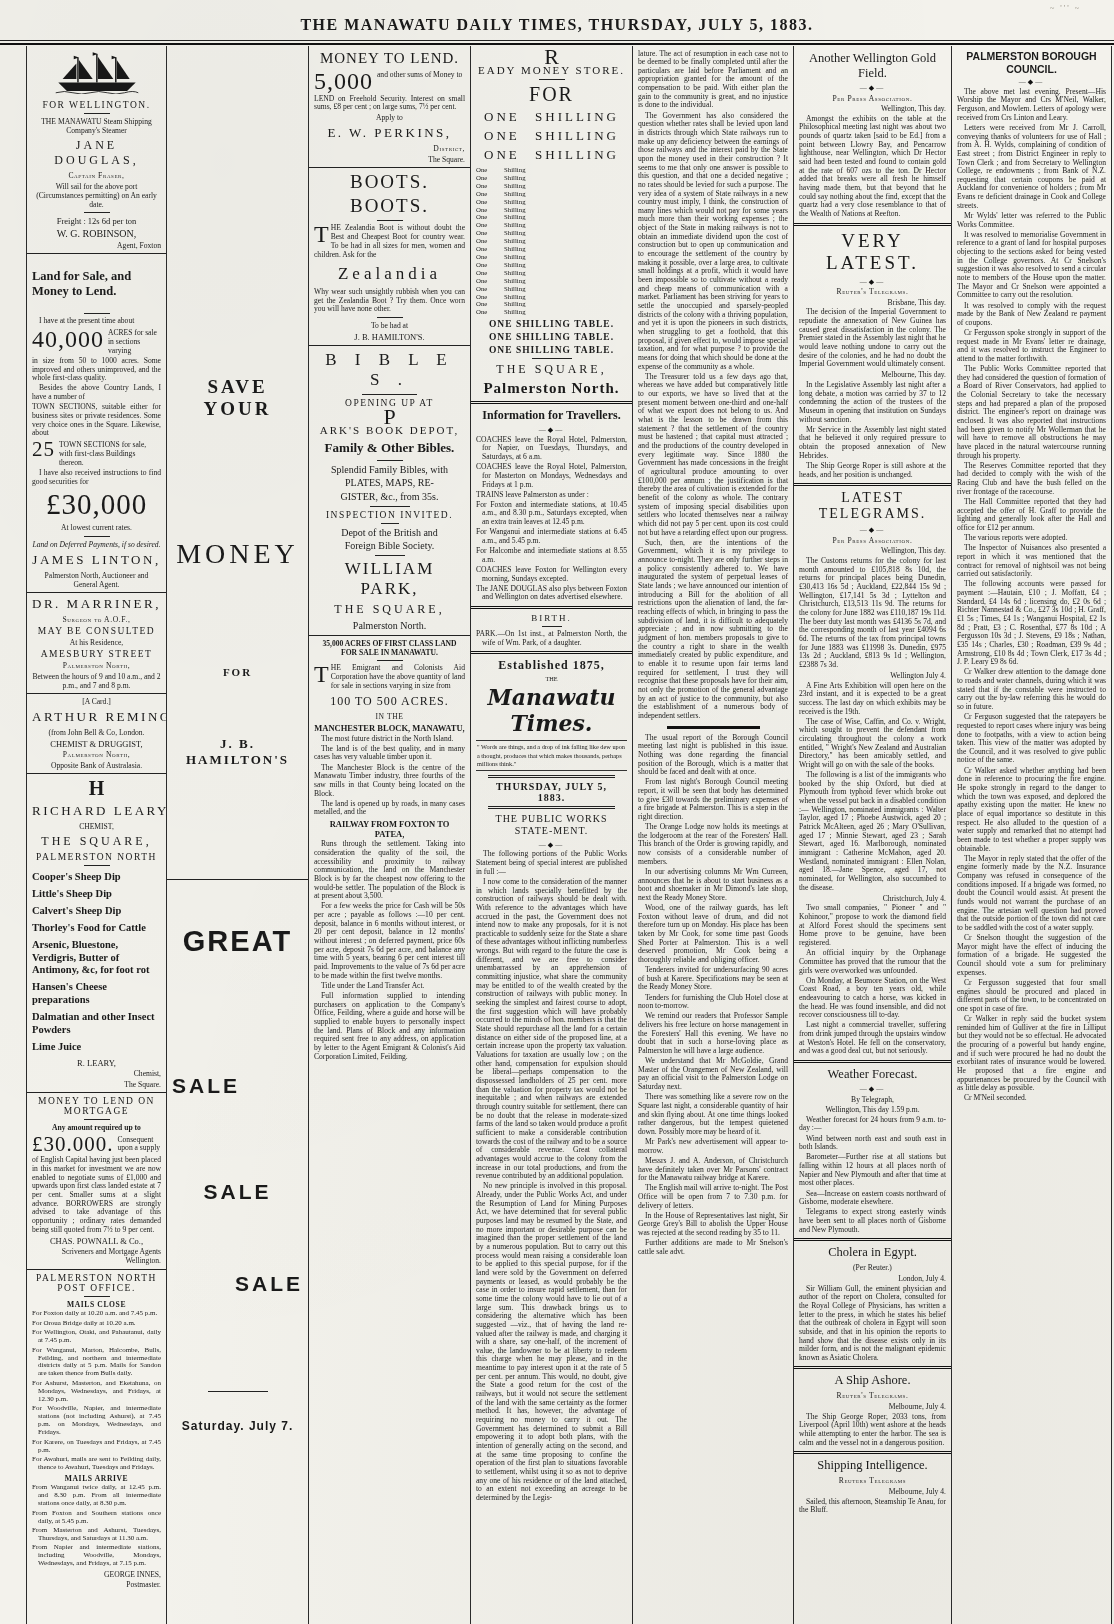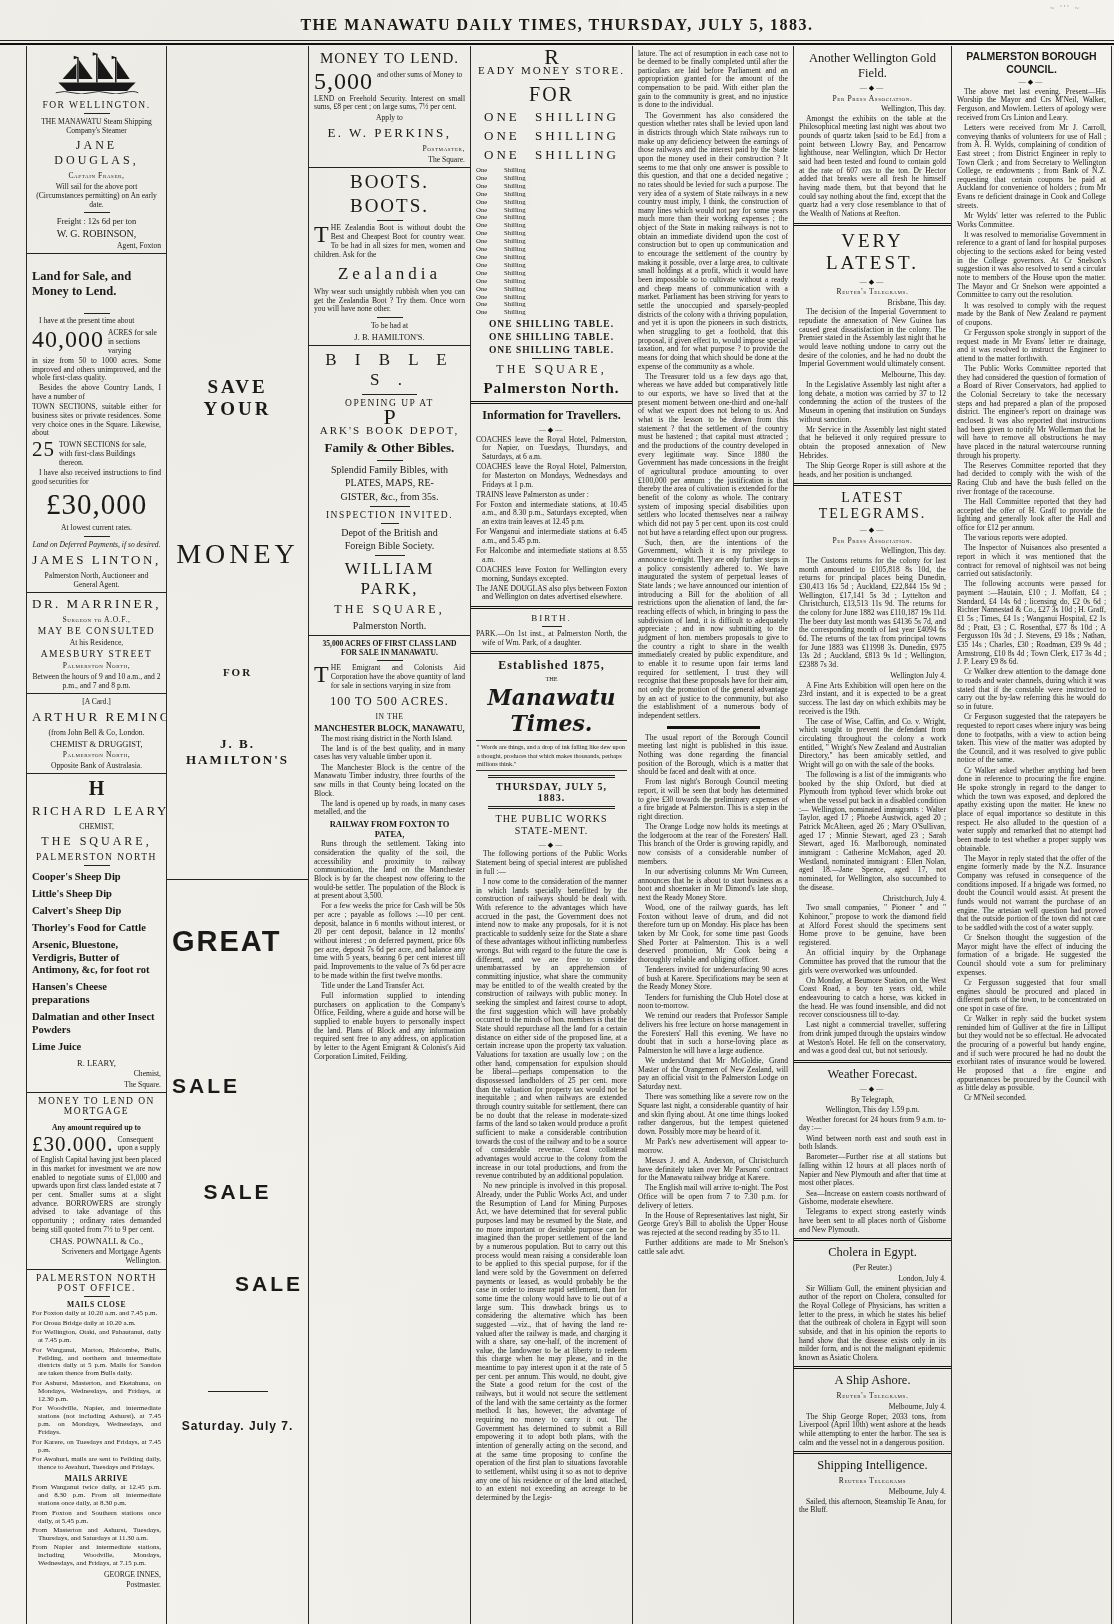--- a/index.html
+++ b/index.html
@@ -38,21 +38,21 @@
   .zeal{font-size:17px;font-weight:normal;letter-spacing:4px;text-align:center;margin:4px 0;}
   .h16c{font-size:17px;letter-spacing:2px;text-align:center;margin:3px 0;}
   .h13b{font-size:13px;font-weight:bold;text-align:center;margin:4px 0;}
   .h12b{font-size:12px;text-align:center;letter-spacing:1px;margin:3px 0;}
   .hmd{font-size:12.5px;font-weight:bold;text-align:left;line-height:1.15;margin:15px 0;}
   .big30{font-size:29px;text-align:center;letter-spacing:1px;margin:2px 0;}
   .save{font-size:19px;font-weight:bold;letter-spacing:3px;word-spacing:22px;text-align:center;}
   .money{font-size:28px;letter-spacing:4px;text-align:center;}
   .for2{font-size:11px;font-weight:bold;letter-spacing:2px;text-align:center;}
   .jbh{font-size:13px;font-weight:bold;letter-spacing:2px;text-align:center;}
-  .great{font-family:"Liberation Sans",sans-serif;font-size:29px;font-weight:bold;letter-spacing:2px;text-align:left;}
+  .great{font-family:"Liberation Sans",sans-serif;font-size:29px;font-weight:bold;letter-spacing:2px;text-align:center;}
   .sale{font-family:"Liberation Sans",sans-serif;font-size:21px;font-weight:bold;letter-spacing:3px;}
   .sale.l{text-align:left;}.sale.c{text-align:center;}.sale.r{text-align:right;}
   .sat{font-family:"Liberation Sans",sans-serif;font-size:12px;font-weight:bold;text-align:center;letter-spacing:1px;}
   .for3{font-size:20px;letter-spacing:2px;text-align:center;margin:2px 0;}
   .onesh{font-size:13px;letter-spacing:3px;word-spacing:9px;text-align:center;margin:3px 0;}
   .ostable{font-size:9.5px;font-weight:bold;letter-spacing:1px;text-align:center;margin:3px 0;}
   .pnb{font-size:15px;font-weight:bold;letter-spacing:1px;text-align:center;margin:2px 0;}
   .infotrav{font-size:12px;font-weight:bold;text-align:center;margin:3px 0;}
   .est{font-size:12px;font-weight:bold;text-align:center;letter-spacing:1px;margin:3px 0 1px 0;}
   .bl{font-family:"DejaVu Serif",serif;font-weight:bold;font-style:italic;font-size:22px;text-align:center;margin:2px 0;}
@@ -238,21 +238,21 @@
       </div>
     <div class="col c3">
         <div class="h16">MONEY TO LEND.</div>
         <div class="bignum">
           <div class="num">5,000</div>
           <div class="side">and other sums of Money to</div>
         </div>
         <div class="para noind">LEND on Freehold Security. Interest on small sums, £8 per cent ; on large sums, 7½ per cent.</div>
         <div class="center">Apply to</div>
         <div class="h15sp">E. W. PERKINS,</div>
-        <div class="right sc">Postmaster,</div>
+        <div class="right sc">District,</div>
         <div class="right">The Square.</div>
         <div class="divider"></div>
         <div class="h20">BOOTS.</div>
         <div class="h20">BOOTS.</div>
         <div class="rule-sm"></div>
         <div class="dp"><div class="dropcap">T</div><div style="display: inline;">HE Zealandia Boot is without doubt the Best and Cheapest Boot for country wear. To be had in all sizes for men, women and children.  Ask for the</div></div>
         <div class="zeal">Zealandia</div>
         <div class="para noind">Why wear such unsightly rubbish when you can get the Zealandia Boot ?  Try them. Once worn you will have none other.</div>
         <div class="rule-sm"></div>
         <div class="center">To be had at</div>
@@ -276,21 +276,21 @@
         <div class="h16c">WILLIAM PARK,</div>
         <div class="h13sp">THE SQUARE,</div>
         <div class="center c9">Palmerston North.</div>
         <div class="divider"></div>
         <div class="center bold">35,000 ACRES OF FIRST CLASS LAND FOR SALE IN MANAWATU.</div>
         <div class="rule-sm"></div>
         <div class="dp"><div class="dropcap">T</div><div style="display: inline;">HE Emigrant and Colonists Aid Corporation have the above quantity of land for sale in sections varying in size from</div></div>
         <div class="h12b">100 TO 500 ACRES.</div>
         <div class="center sc">IN THE</div>
         <div class="center c8 bold">MANCHESTER BLOCK, MANAWATU,</div>
-        <div class="para">The most rising district in the North Island.</div>
+        <div class="para">The most future district in the North Island.</div>
         <div class="para">The land is of the best quality, and in many cases has very valuable timber upon it.</div>
         <div class="para">The Manchester Block is the centre of the Manawatu Timber industry, three fourths of the saw mills in that County being located on the Block.</div>
         <div class="para">The land is opened up by roads, in many cases metalled, and the</div>
         <div class="center c8 bold">RAILWAY FROM FOXTON TO PATEA,</div>
         <div class="para">Runs through the settlement. Taking into consideration the quality of the soil, the accessibility and proximity to railway communication, the land on the Manchester Block is by far the cheapest now offering to the would-be settler.  The population of the Block is at present about 3,500.</div>
         <div class="para">For a few weeks the price for Cash will be 50s per acre ; payable as follows :—10 per cent. deposit, balance in 6 months without interest, or 20 per cent deposit, balance in 12 months' without interest ; on deferred payment, price 60s per acre, deposit 7s 6d per acre, and balance any time with 5 years, bearing 6 per cent interest till paid. Improvements to the value of 7s 6d per acre to be made within the first twelve months.</div>
         <div class="para">Title under the Land Transfer Act.</div>
         <div class="para">Full information supplied to intending purchasers on application to the Company's Office, Feilding, where a guide and horse will be supplied to enable buyers to personally inspect the land.  Plans of Block and any information required sent free to any address, on application by letter to the Agent Emigrant &amp; Colonist's Aid Corporation Limited, Feilding.</div>
       </div>
     <div class="col c4">

